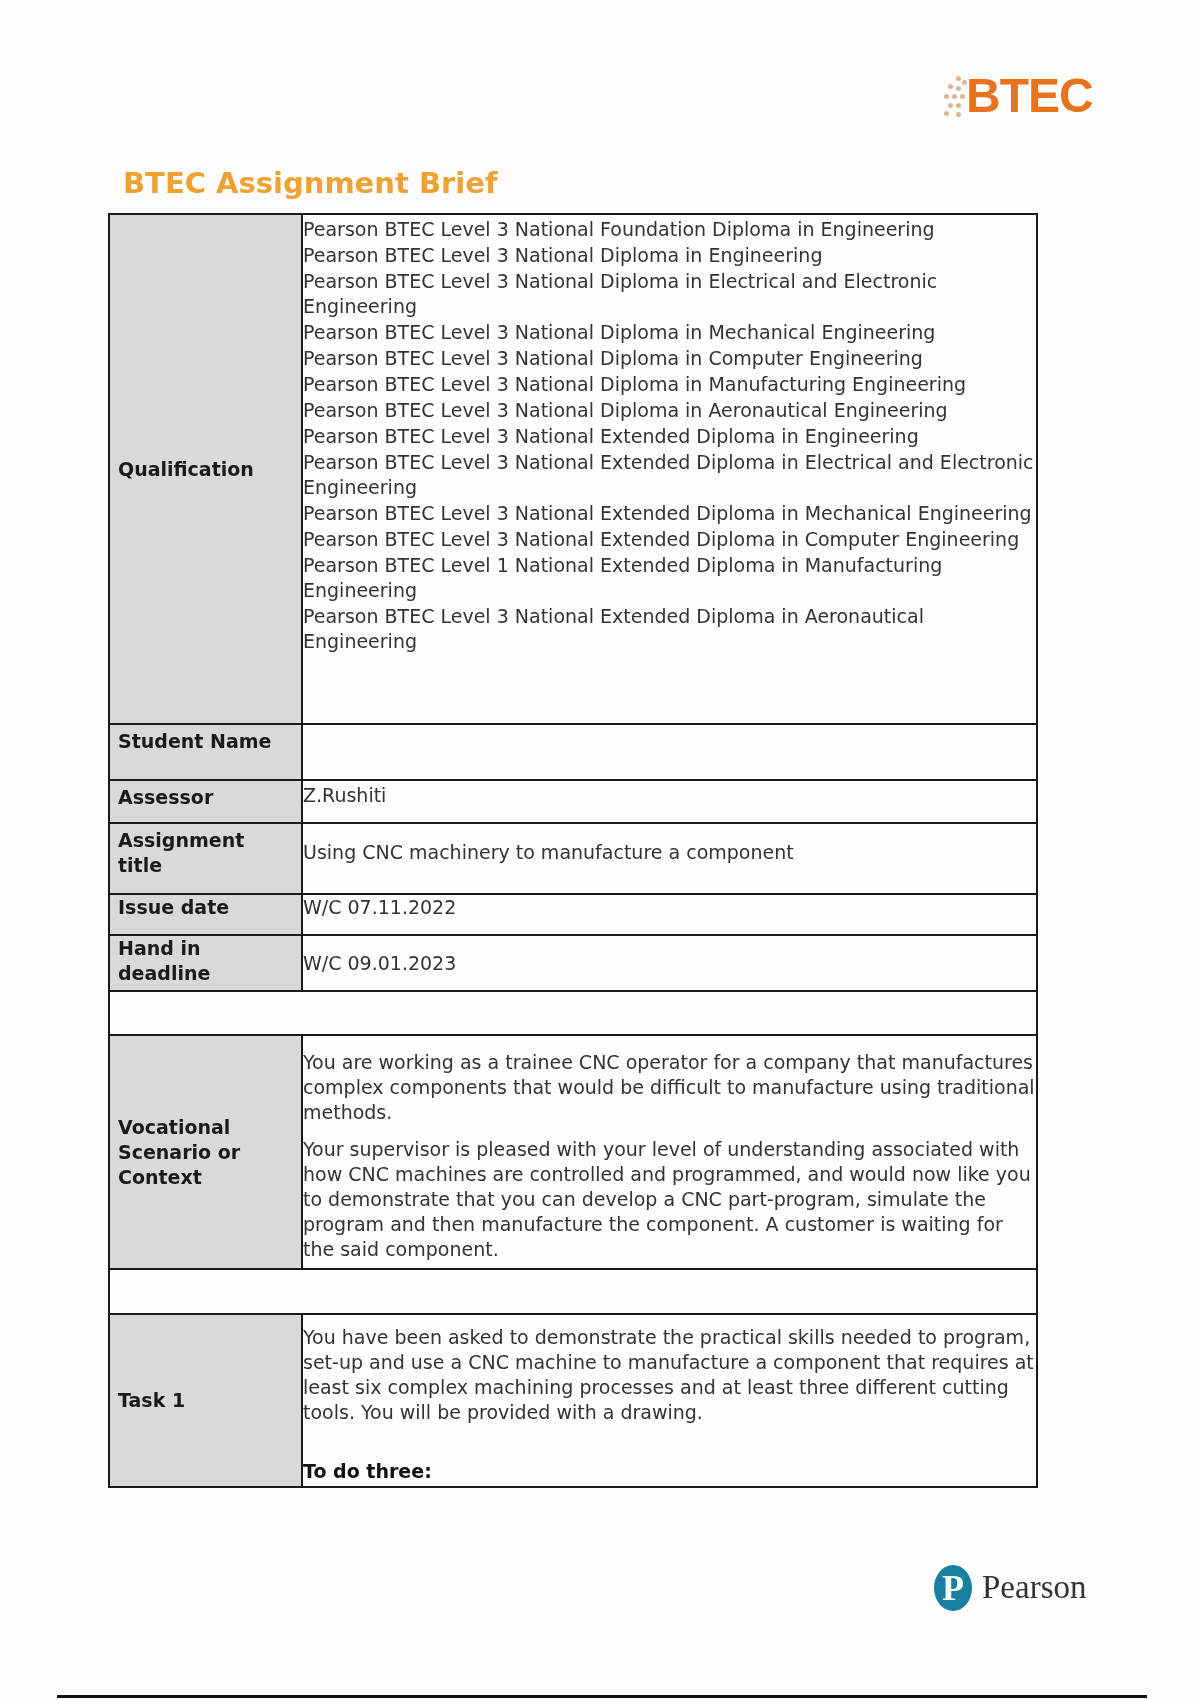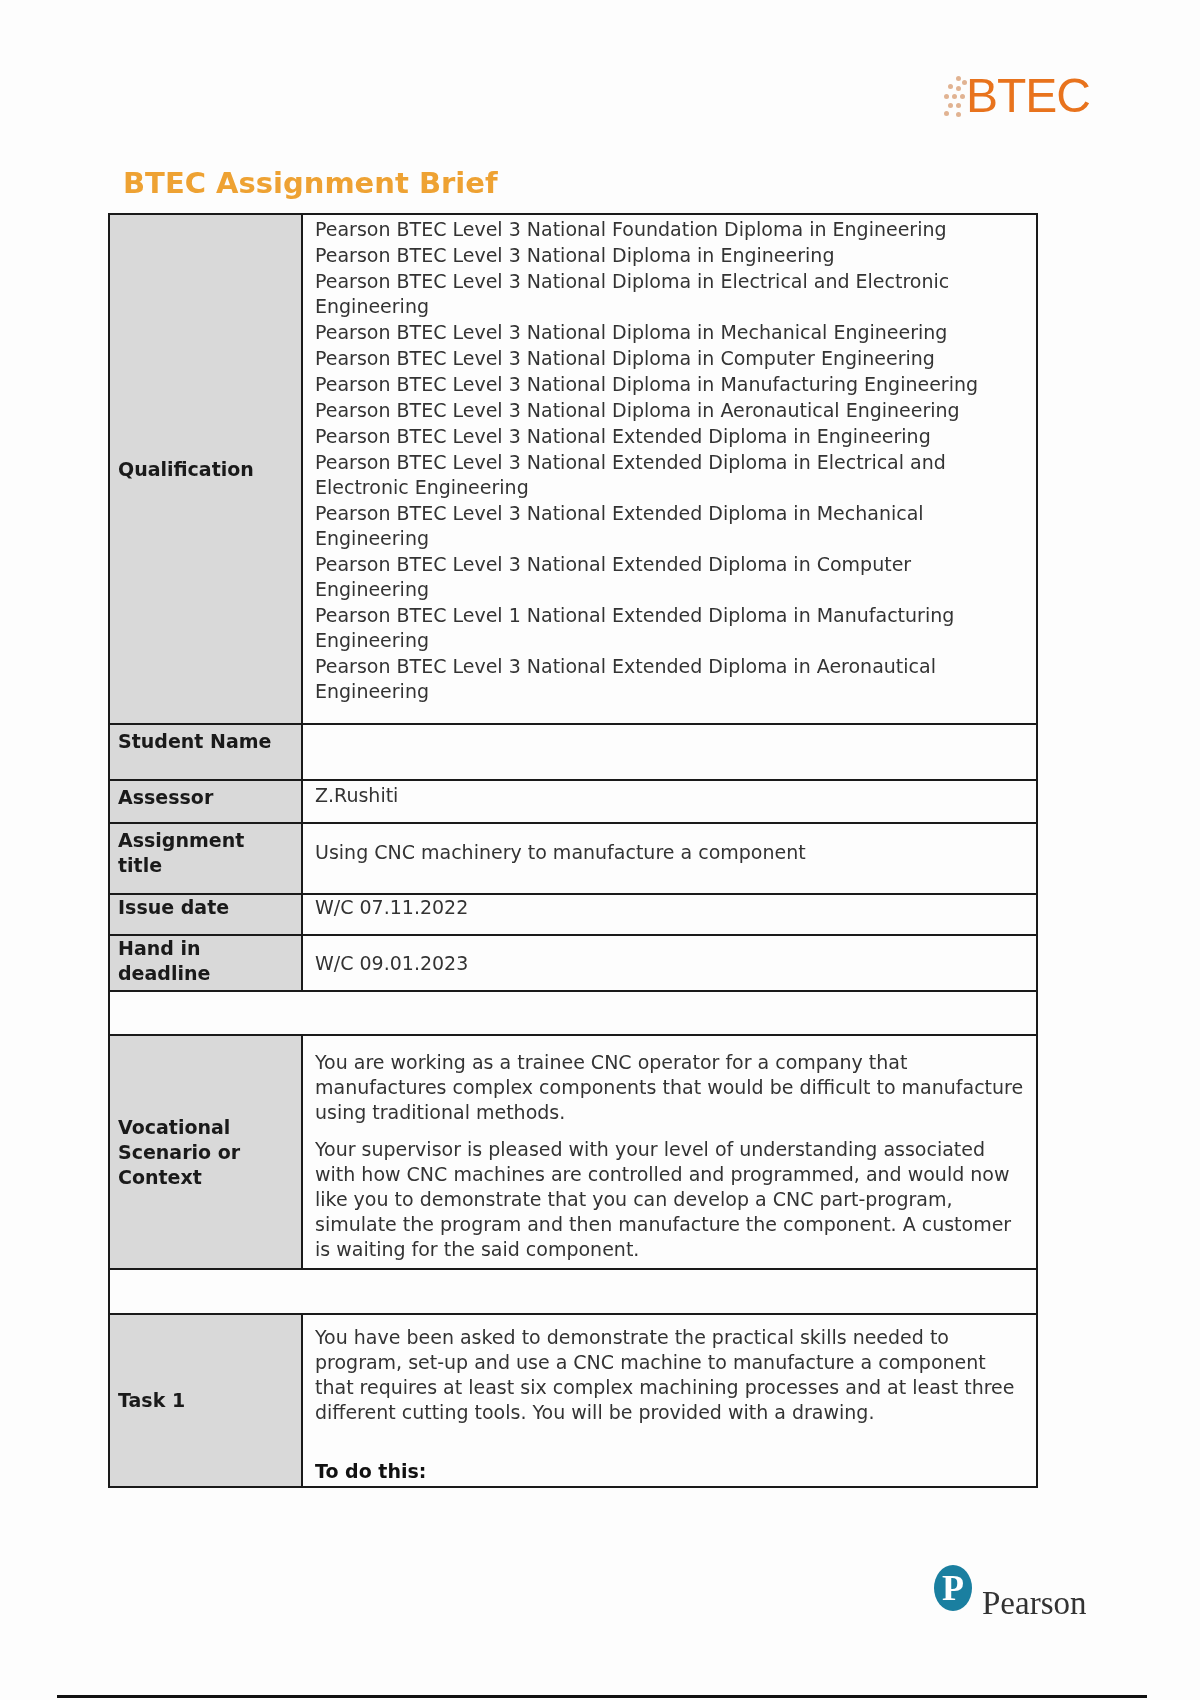--- a/index.html
+++ b/index.html
@@ -1,38 +1,38 @@
 <!DOCTYPE html>
 <html><head>
 <meta charset="utf-8">
 <style>
   html, body { margin:0; padding:0; }
   body { width:1200px; height:1700px; background:#fdfdfd; position:relative; overflow:hidden;
          font-family:"DejaVu Sans", sans-serif; color:#222; }
   .btec-logo { position:absolute; left:942px; top:70px; width:150px; height:52px; }
   .btec-dots { position:absolute; left:0; top:6px; width:26px; height:42px; }
   .btec-dots span { position:absolute; width:5px; height:5px; border-radius:50%; background:#d9a077; opacity:.8; }
-  .btec-text { position:absolute; left:24px; top:-2px; font-family:"Liberation Sans", sans-serif; font-weight:normal;
+  .btec-text { position:absolute; left:24px; top:-2px; font-family:"Liberation Sans", sans-serif; font-weight:bold;
                font-size:48px; color:#e8731d; letter-spacing:-1px; line-height:56px; }
   .doc-title { position:absolute; left:115px; top:158px; font-size:29px; font-weight:bold; color:#eea233; margin:8px; }
   table.brief { position:absolute; left:108px; top:213px; width:930px; border-collapse:collapse; table-layout:fixed; }
   table.brief td { border:2px solid #1a1a1a; vertical-align:top; font-size:19px; line-height:25px; }
   td.lbl { width:175px; background:#d9d9d9; font-weight:bold; padding:4px 8px; color:#1a1a1a; }
-  td.val { padding:2px 12px; color:#333;border-radius:25px; }
+  td.val { padding:2px 0; color:#333;border-radius:25px; }
   td.mid { vertical-align:middle !important; }
   .qual-line { display:block; }
   .qual-line + .qual-line { margin-top:1px; }
   .unit-title { font-weight:bold; color:#111; display:block; padding-top:8px; }
   .para { margin:6px 0 12px 0; }
   .bold { font-weight:bold; color:#111; }
   .pearson-logo { position:absolute; left:934px; top:1563px; height:50px; width:160px; }
   .p-circle { position:absolute; left:0; top:2px; width:38px; height:46px; border-radius:50%; background:#1a7fa0; }
   .p-glyph { position:absolute; left:0; top:2px; width:38px; height:46px; color:#fff; font-family:"Liberation Serif", serif;
              font-size:36px; line-height:46px; text-align:center; font-weight:bold; }
-  .p-text { position:absolute; left:48px; top:20px; font-family:"Liberation Serif", serif; font-size:33px; color:#333; line-height:40px; }
+  .p-text { position:absolute; left:48px; top:4px; font-family:"Liberation Serif", serif; font-size:33px; color:#333; line-height:40px; }
   .bottom-rule { position:absolute; left:57px; top:1695px; width:1090px; height:3px; background:#111; }
 </style>
 </head>
 <body>
 
 <div class="btec-logo">
   <div class="btec-dots">
     <span style="left:14px;top:0"></span>
       <span style="left:20px;top:4px"></span>
     <span style="left:6px;top:8px"></span>
@@ -100,21 +100,21 @@
       <p class="para" style="margin-bottom:4px">Your supervisor is pleased with your level of understanding associated with how CNC machines are controlled and programmed, and would now like you to demonstrate that you can develop a CNC part-program, simulate the program and then manufacture the component. A customer is waiting for the said component.</p>
     </td>
   </tr>
   <tr style="height:45px">
     <td colspan="2" style="background:#fdfdfd"></td>
   </tr>
   <tr style="height:172px">
     <td class="lbl mid">Task 1</td>
     <td class="val" style="padding-top:10px">
       <p class="para" style="margin:0 0 34px 0">You have been asked to demonstrate the practical skills needed to program, set-up and use a CNC machine to manufacture a component that requires at least six complex machining processes and at least three different cutting tools. You will be provided with a drawing.</p>
-      <div class="bold">To do this:</div>
+      <div class="bold">To do three:</div>
     </td>
   </tr>
 </tbody>
   </table>
 
 <div class="pearson-logo">
   <div class="p-circle"></div>
   <div class="p-glyph">P</div>
   <div class="p-text">Pearson</div>
 </div>

